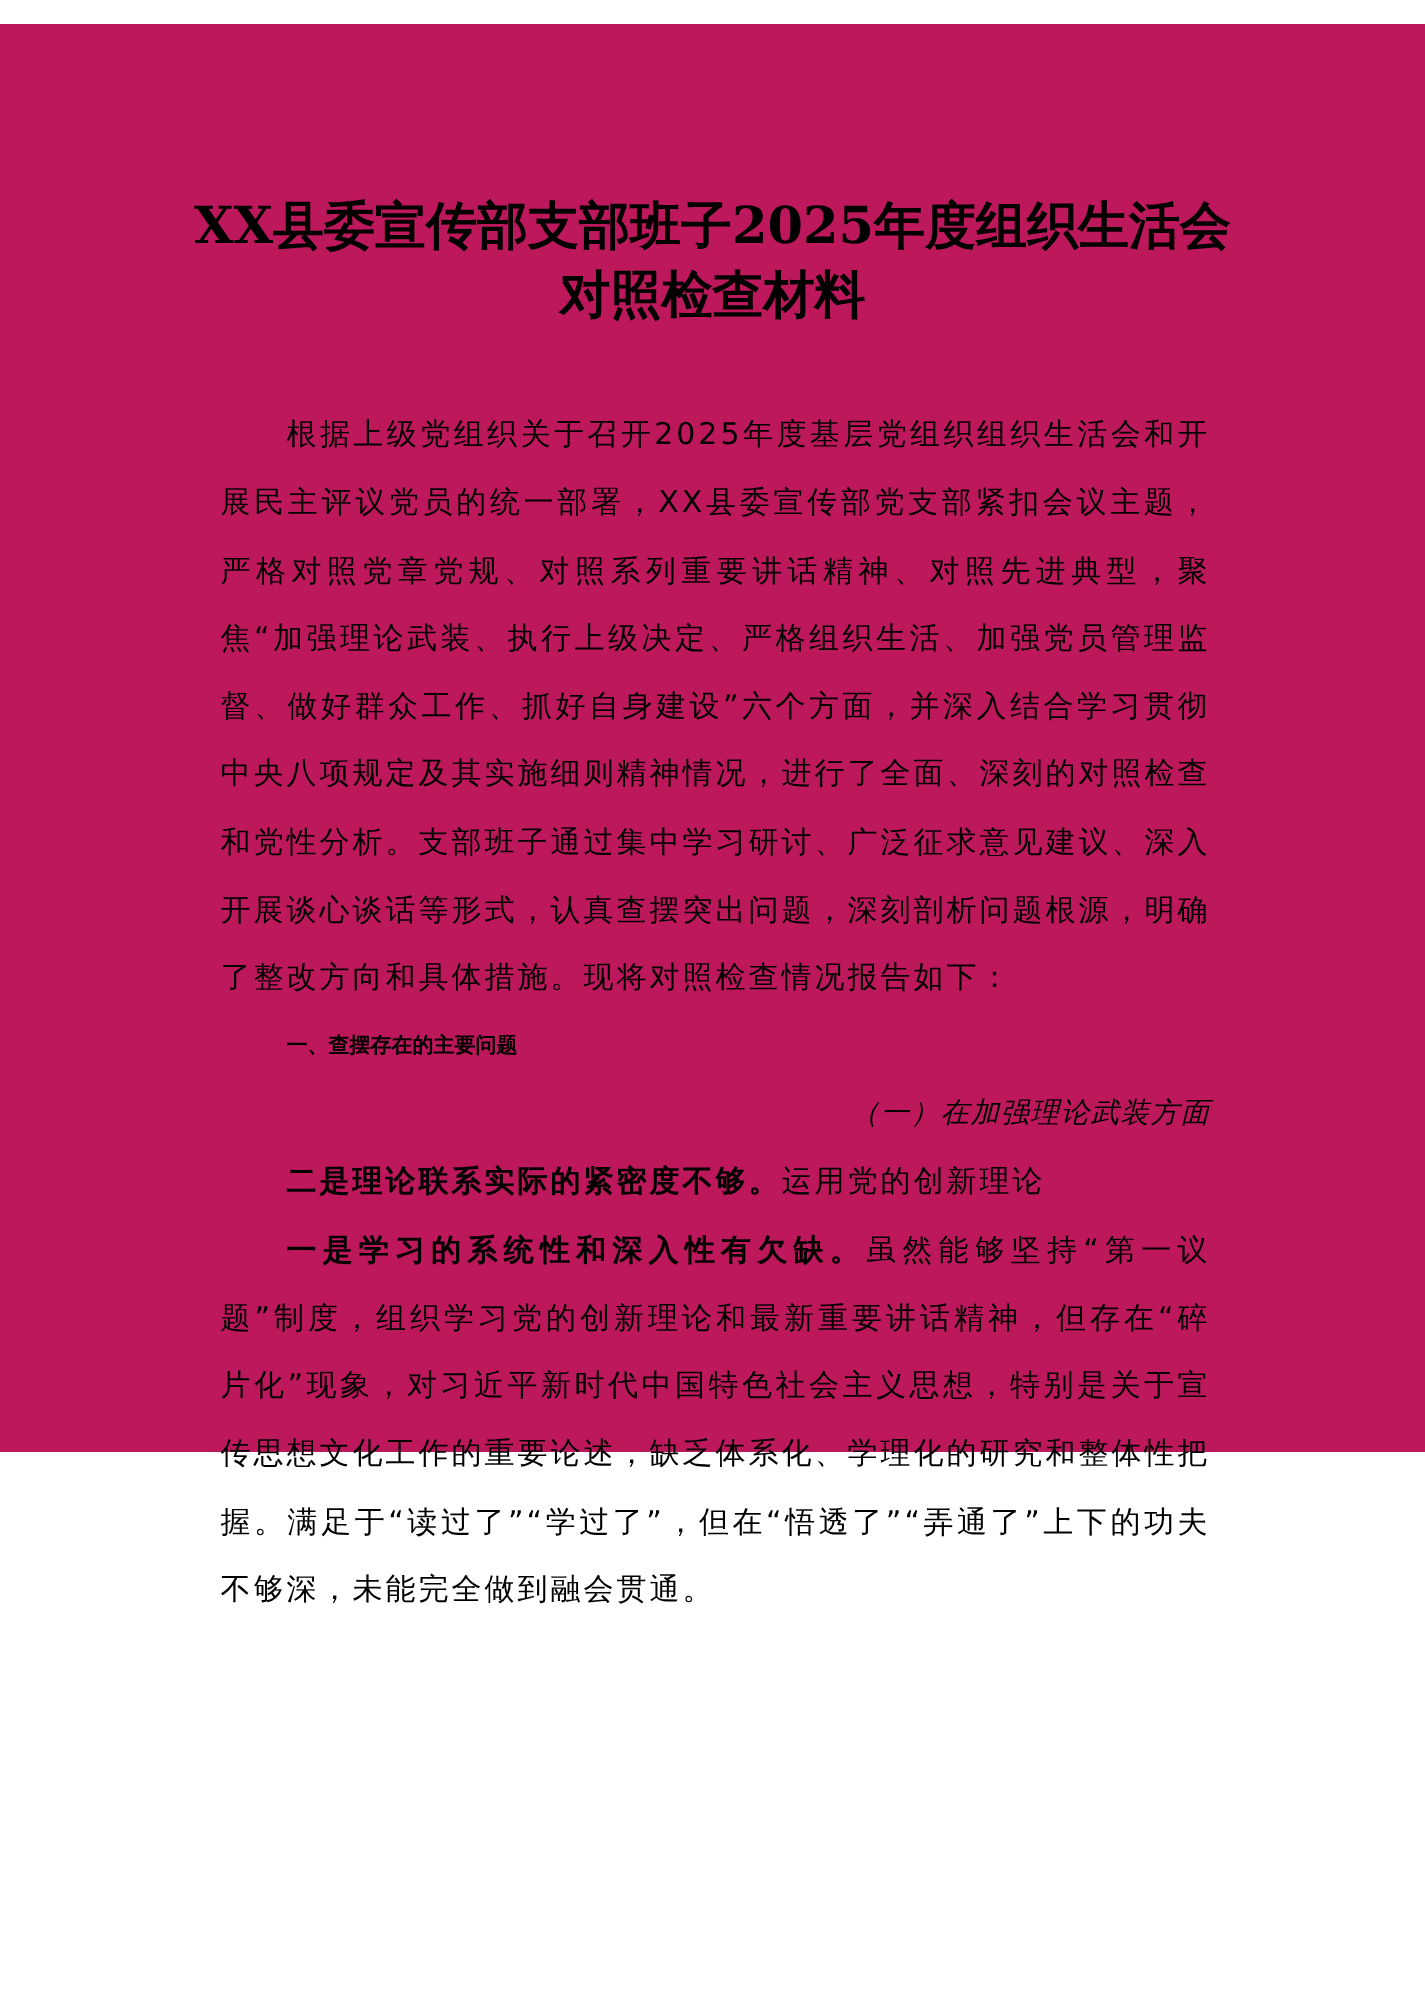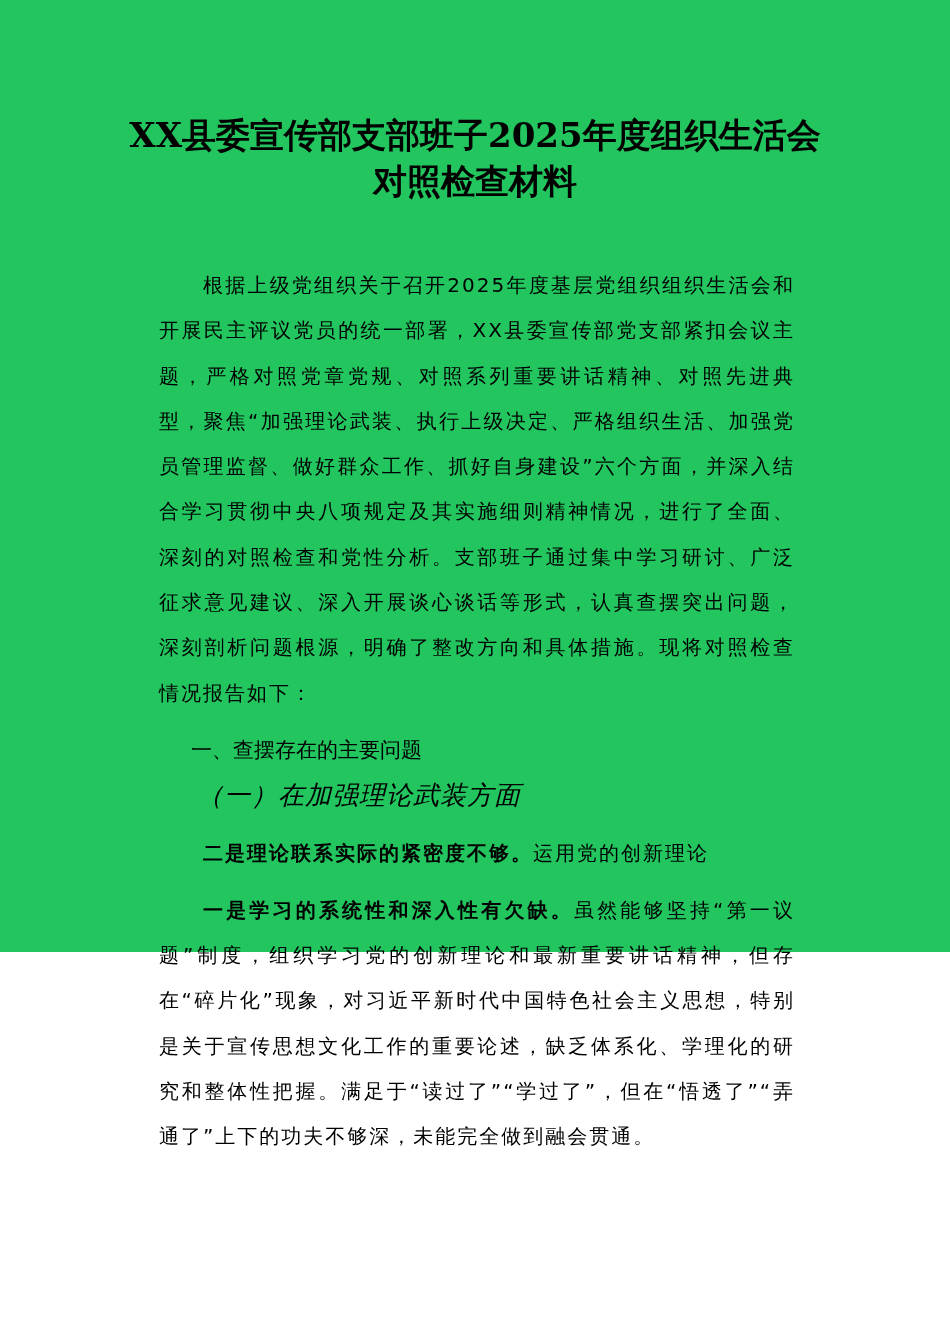--- a/index.html
+++ b/index.html
@@ -10,24 +10,24 @@
     body {
       width: 950px;
       height: 1344px;
       position: relative;
       overflow: hidden;
       color: #000000;
     }
     .page {
       position: absolute;
       left: 0;
-      top: 0;
+      top: 16px;
       width: 950px;
       height: 952px;
-      background: #22c55e;
+      background: #be185d;
     }
     .title {
       position: absolute;
       left: 120px;
       top: 112px;
       width: 710px;
       text-align: center;
       font-family: "DejaVu Serif", "Liberation Serif", serif;
       font-weight: bold;
       font-size: 34px;
@@ -38,40 +38,41 @@
       position: absolute;
       left: 147px;
       top: 251px;
       width: 660px;
       font-family: "DejaVu Sans", "Liberation Sans", sans-serif;
       font-size: 20px;
       line-height: 45.3px;
       letter-spacing: 2px;
     }
     .para {
-      margin: 12px;
+      margin: 0;
       text-indent: 44px;
       text-align: justify;
       text-align-last: left;
     }
     .heading1 {
       margin: 0;
       text-indent: 44px;
       font-family: "DejaVu Sans", "Liberation Sans", sans-serif;
-      font-size: 21px;
-      font-weight: normal;
+      font-size: 14px;
+      font-weight: bold;
       letter-spacing: 0px;
     }
     .heading2 {
       margin: 0;
       text-indent: 50px;
       font-family: "DejaVu Serif", "Liberation Serif", serif;
       font-style: italic;
-      font-size: 26px;
+      font-size: 19px;
       letter-spacing: 1px;
+      text-align: right;
     }
     .lead {
       font-weight: bold;
     }
   </style>
 </head>
 <body>
 
 <div class="page">
   <div class="title">XX县委宣传部支部班子2025年度组织生活会对照检查材料</div>

